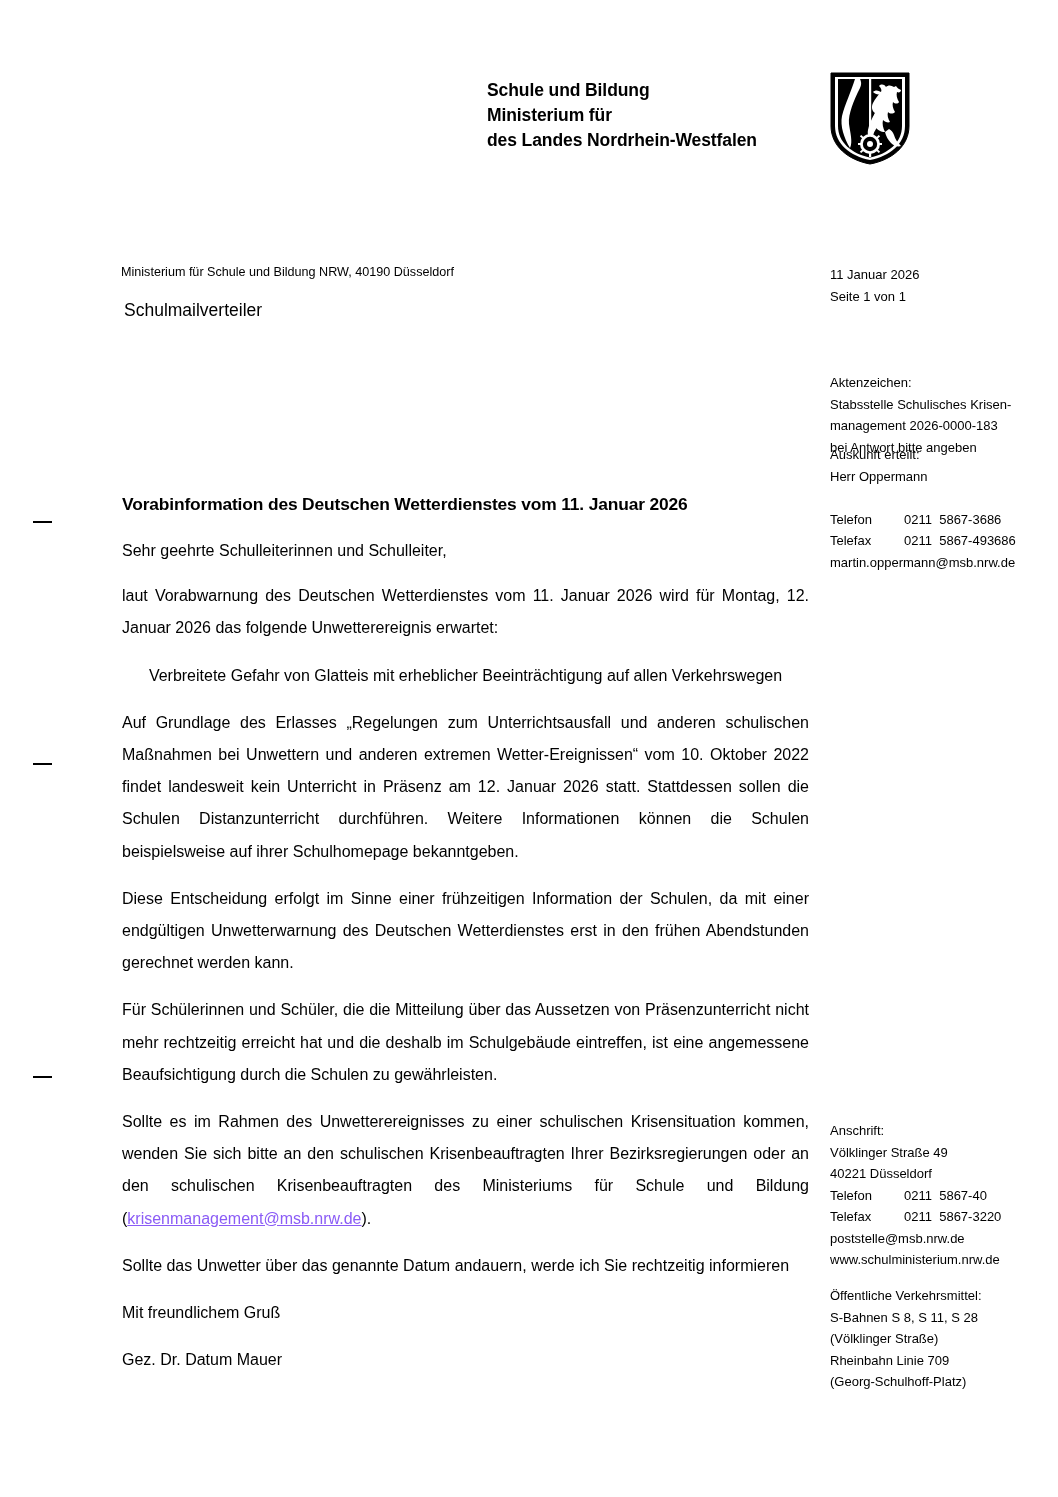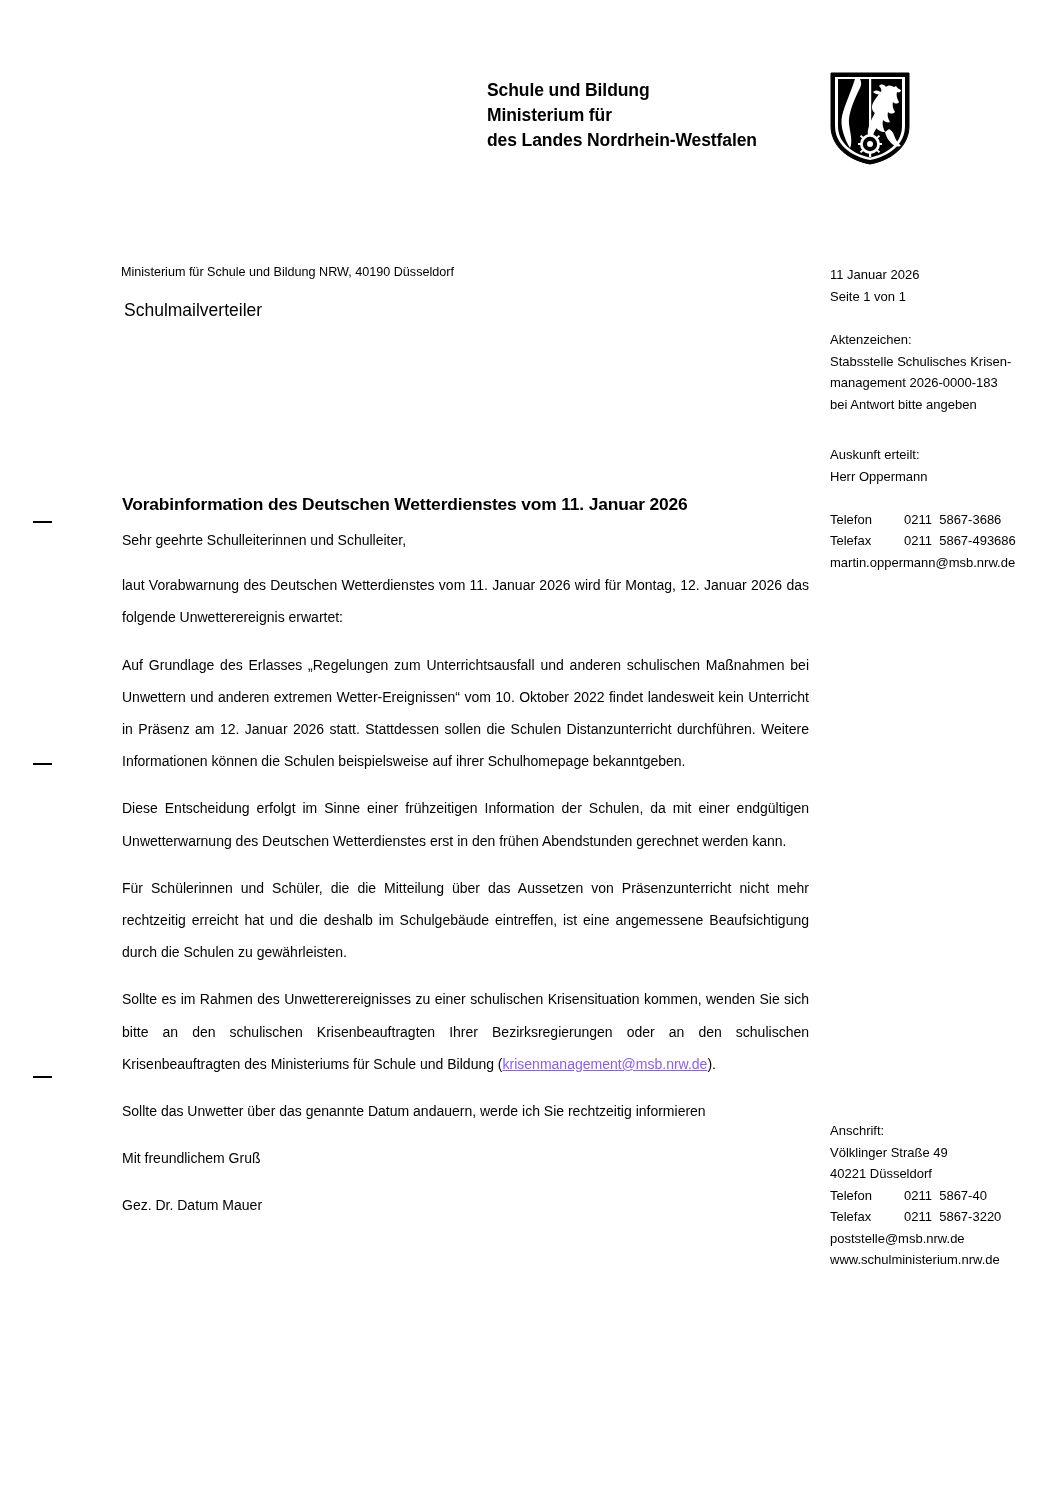--- a/index.html
+++ b/index.html
@@ -107,23 +107,23 @@
     font-weight: bold;
     line-height: 24px;
     letter-spacing: -0.15px;
     margin-top: 24px;
   }
 
   
   .body-col {
     position: absolute;
     left: 122px;
-    top: 524px;
+    top: 535px;
     width: 687px;
-    font-size: 14px;
+    font-size: 16px;
     line-height: 32.2px;
   }
   .body-col p {
     margin: 0 0 15px 0;
     text-align: justify;
     text-justify: inter-word;
   }
   .body-col p.flow { text-align: justify; }
   .body-col p.plain { text-align: left; }
   .body-col p.centered {
@@ -198,21 +198,21 @@
 
   <div class="return-address">Ministerium für Schule und Bildung NRW,  40190 Düsseldorf</div>
 
   <div class="recipient">Schulmailverteiler</div>
 
   <div class="info-col info-block-date" style="position:absolute;">
     <div class="row">11 Januar 2026</div>
     <div class="row">Seite 1 von 1</div>
   </div>
 
-  <div class="info-col info-block-ref" style="position:absolute;">
+  <div class="info-col info-block-ref" style="position:absolute;margin-top:43px;">
     <div class="row">Aktenzeichen:</div>
     <div class="row">Stabsstelle Schulisches Krisen-</div>
     <div class="row">management 2026-0000-183</div>
     <div class="row">bei Antwort bitte angeben</div>
   </div>
 
   <div class="info-col info-block-contact" style="position:absolute;">
     <div class="row">Auskunft erteilt:</div>
     <div class="row">Herr Oppermann</div>
     <div class="row" style="height:21.5px;"></div>
@@ -236,26 +236,34 @@
       <span class="v">0211  5867-40</span>
     </div>
     <div class="kv">
       <span class="k">Telefax</span>
       <span class="v">0211  5867-3220</span>
     </div>
     <div class="row">poststelle@msb.nrw.de</div>
     <div class="row">www.schulministerium.nrw.de</div>
   </div>
 
+  <div class="info-col info-block-transit" style="position:absolute;">
+    <div class="row">Öffentliche Verkehrsmittel:</div>
+    <div class="row">S-Bahnen S 8, S 11, S 28</div>
+    <div class="row">(Völklinger Straße)</div>
+    <div class="row">Rheinbahn Linie 709</div>
+    <div class="row">(Georg-Schulhoff-Platz)</div>
+  </div>
 
   <div class="subject">Vorabinformation des Deutschen Wetterdienstes vom 11. Januar 2026</div>
 
   <div class="body-col">
     <p class="plain sp-small">Sehr geehrte Schulleiterinnen und Schulleiter,</p>
     <p class="flow">laut Vorabwarnung des Deutschen Wetterdienstes vom 11. Januar 2026 wird für Montag, 12. Januar 2026 das folgende Unwetterereignis erwartet:</p>
+    <p class="centered">Verbreitete Gefahr von Glatteis mit erheblicher Beeinträchtigung auf allen Verkehrswegen</p>
     <p class="flow">Auf Grundlage des Erlasses „Regelungen zum Unterrichtsausfall und anderen schulischen Maßnahmen bei Unwettern und anderen extremen Wetter-Ereignissen“ vom 10. Oktober 2022 findet landesweit kein Unterricht in Präsenz am 12. Januar 2026 statt. Stattdessen sollen die Schulen Distanzunterricht durchführen. Weitere Informationen können die Schulen beispielsweise auf ihrer Schulhomepage bekanntgeben.</p>
     <p class="flow">Diese Entscheidung erfolgt im Sinne einer frühzeitigen Information der Schulen, da mit einer endgültigen Unwetterwarnung des Deutschen Wetterdienstes erst in den frühen Abendstunden gerechnet werden kann.</p>
     <p class="flow">Für Schülerinnen und Schüler, die die Mitteilung über das Aussetzen von Präsenzunterricht nicht mehr rechtzeitig erreicht hat und die deshalb im Schulgebäude eintreffen, ist eine angemessene Beaufsichtigung durch die Schulen zu gewährleisten.</p>
     <p class="flow"><span>Sollte es im Rahmen des Unwetterereignisses zu einer schulischen Krisensituation kommen, wenden Sie sich bitte an den schulischen Krisenbeauftragten Ihrer Bezirksregierungen oder an den schulischen Krisenbeauftragten des Ministeriums für Schule und Bildung (</span><a class="maillink" href="#">krisenmanagement@msb.nrw.de</a><span>).</span></p>
     <p class="flow">Sollte das Unwetter über das genannte Datum andauern, werde ich Sie rechtzeitig informieren</p>
     <p class="plain">Mit freundlichem Gruß</p>
     <p class="plain">Gez. Dr. Datum Mauer</p>
   </div>
 
 </div>

